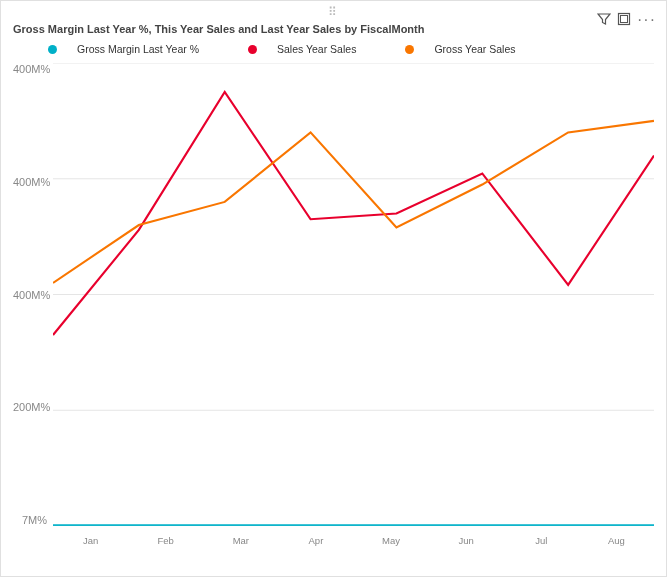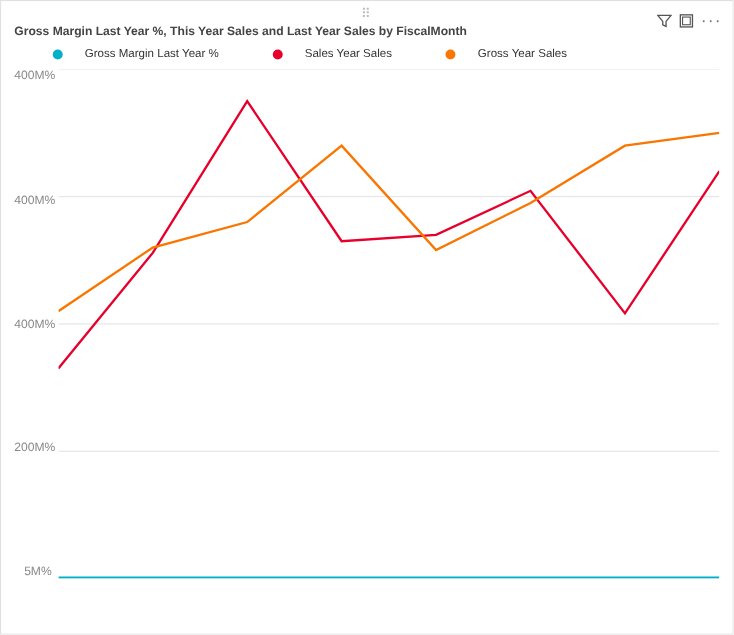--- a/index.html
+++ b/index.html
@@ -157,21 +157,21 @@
     </div>
     <div class="legend-item">
       <span class="legend-dot" style="background:#F97600;"></span>
       <span>Gross Year Sales</span>
     </div>
   </div>
 
   <div class="chart-area">
 
     <div class="y-axis-labels">
-      <span class="y-label">5M%</span>
+      <span class="y-label">7M%</span>
       <span class="y-label">200M%</span>
       <span class="y-label">400M%</span>
       <span class="y-label">400M%</span>
       <span class="y-label">400M%</span>
     </div>
 
     <svg class="main-chart" xmlns="http://www.w3.org/2000/svg" preserveAspectRatio="none">
 
       <defs>
         <clipPath id="chart-clip">
@@ -218,14 +218,24 @@
             400,449
             480,449
             560,449
           "></polyline>
 
         <line x1="0" y1="450" x2="560" y2="450" stroke="#00B0C8" stroke-width="1.5"></line>
 
       </svg>
     </svg>
 
+    <div class="x-axis-labels">
+      <span class="x-label">Jan</span>
+      <span class="x-label">Feb</span>
+      <span class="x-label">Mar</span>
+      <span class="x-label">Apr</span>
+      <span class="x-label">May</span>
+      <span class="x-label">Jun</span>
+      <span class="x-label">Jul</span>
+      <span class="x-label">Aug</span>
+    </div>
   </div>
 </div>
 
 </body></html>

